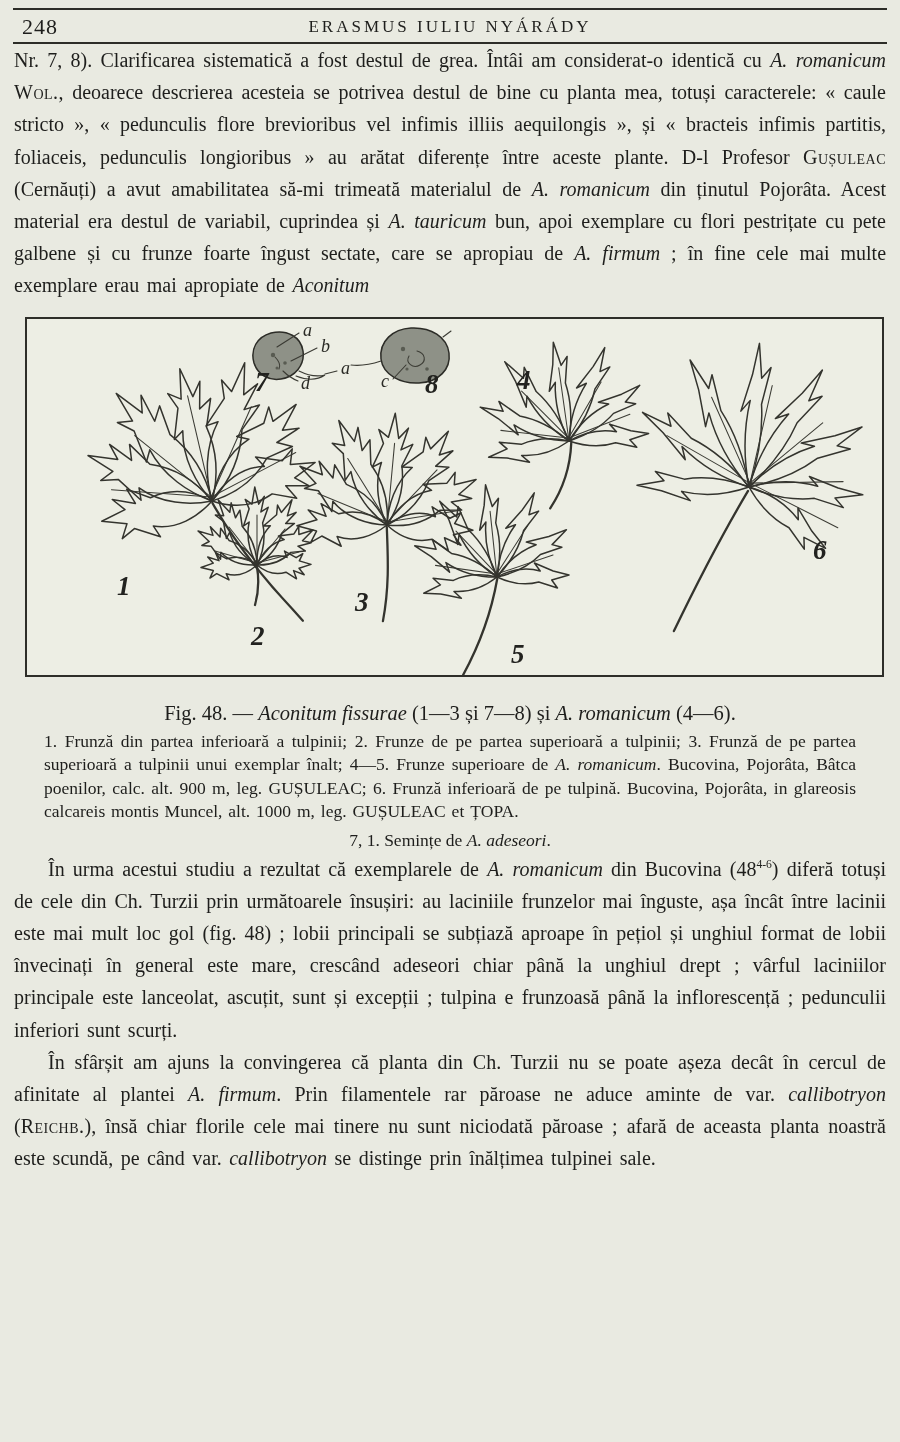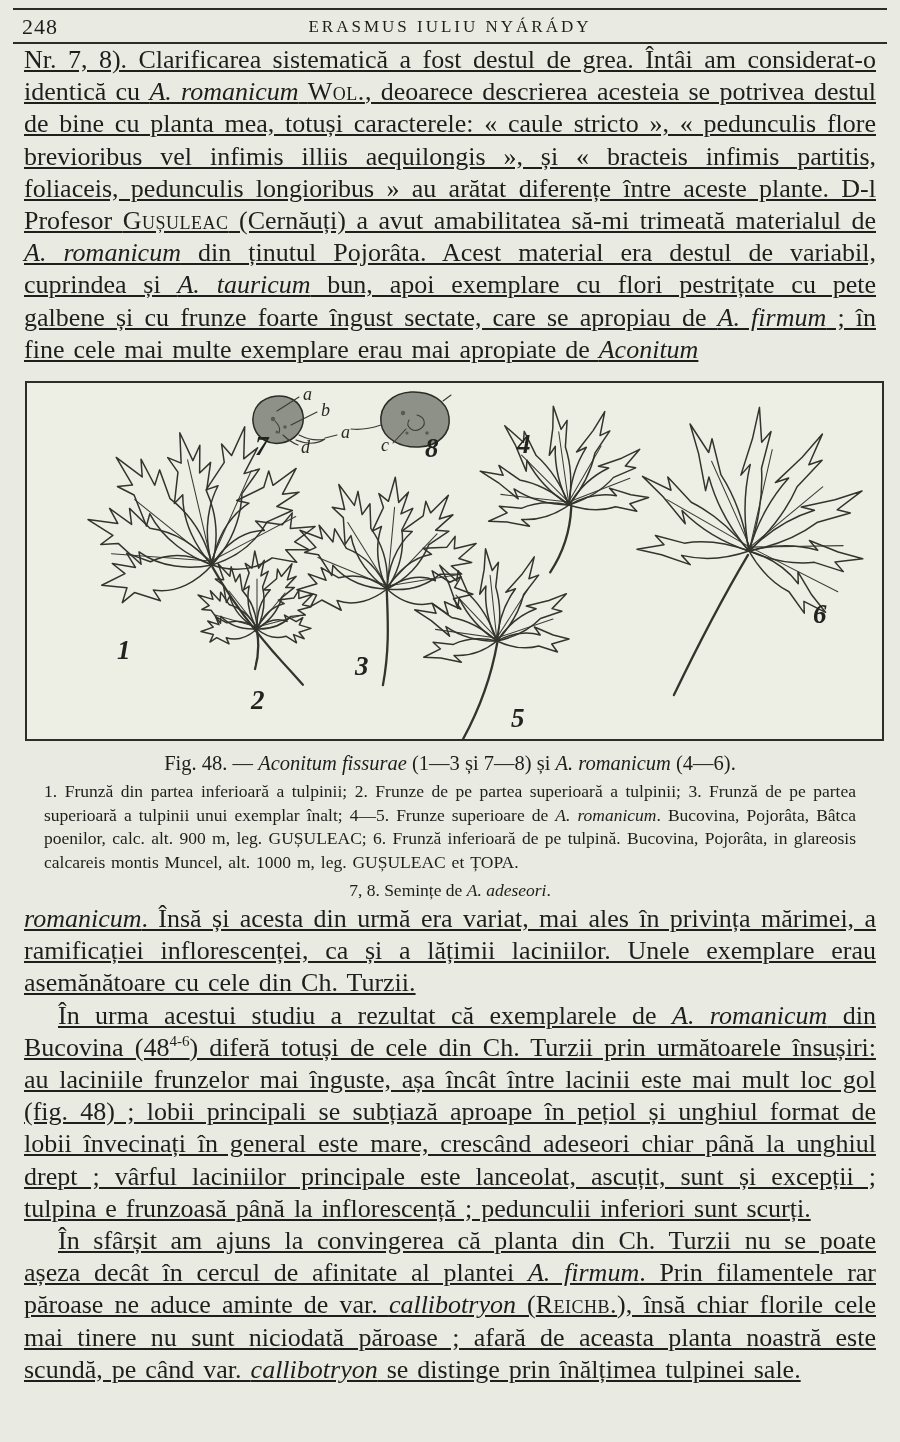--- a/index.html
+++ b/index.html
@@ -5,40 +5,40 @@
   html,body { margin:0; padding:0; }
   body { width:900px; height:1442px; background:#e9eae1; font-family:"Liberation Serif", serif; color:#1e1e1c; }
   .page { position:relative; width:900px; height:1442px; overflow:hidden; }
 
   .rule { height:2px; background:#2d2d28; margin:0 13px; }
   .rule-top { margin-top:8px; }
   .header-row { position:relative; height:32px; margin:0 13px; }
   .page-num { position:absolute; left:9px; top:4px; font-size:22px; letter-spacing:1px; }
   .header-title { position:absolute; left:0; right:0; top:7px; text-align:center; font-size:17px; letter-spacing:3px; }
 
-  .bodytext { margin:0 24px; font-size:26px; line-height:32.2px; text-align:justify; word-spacing:2.5px;text-decoration:underline; }
+  .bodytext { margin:0 14px; font-size:20px; line-height:32.2px; text-align:justify; word-spacing:2.5px; }
   .bodytext p { margin:0; }
   .p1 { margin-top:25px; }
   .indent { text-indent:34px; }
   .i { font-style:italic; }
   .sc { font-variant:small-caps; letter-spacing:.5px; }
   .sup { vertical-align:super; font-size:.58em; line-height:0; }
 
   .figure-frame { margin:15px 16px 0 25px; height:356px; border:2px solid #2e2e29; background:#edeee4; position:relative; overflow:hidden; }
   .figsvg { display:block; }
   .figsvg use { fill:none; stroke:#34342e; stroke-width:1.5; stroke-linejoin:round; stroke-linecap:round; }
   .vein { fill:none; stroke:#3c3c35; stroke-width:1.05; stroke-linecap:round; }
   .stem { fill:none; stroke:#34342e; stroke-width:2.3; stroke-linecap:round; }
   .thinline { fill:none; stroke:#3a3a33; stroke-width:1.1; stroke-linecap:round; }
   .seedbody { fill:#8e9187; stroke:#2c2c27; stroke-width:1.5; }
   .speck { fill:#474940; opacity:.75; }
   .fignum { font-family:"Liberation Serif", serif; font-size:27px; font-style:italic; font-weight:bold; fill:#22221f; }
   .figletter { font-family:"Liberation Serif", serif; font-size:18px; font-style:italic; fill:#2a2a25; }
 
-  .caption-title { margin-top:11px; text-align:center; font-size:20.5px; }
+  .caption-title { margin-top:25px; text-align:center; font-size:20.5px; }
   .legend { margin:5px 44px 5px; font-size:17.5px; line-height:23.6px; text-align:justify; word-spacing:1.5px; }
   .legend-last { margin-top:1px; text-align:center; font-size:17.5px; line-height:23.6px; }
   .p-after-fig { margin-top:19px; }
 </style>
 </head>
 <body>
 
 <div class="page">
 
   <div class="rule rule-top"></div>
@@ -169,21 +169,20 @@
       <text class="fignum" x="490" y="70">4</text>
       <text class="fignum" x="484" y="344">5</text>
       <text class="fignum" x="786" y="240">6</text>
       <text class="fignum" x="228" y="72">7</text>
       <text class="fignum" x="398" y="74">8</text>
     </svg>
   </div>
 
   <div class="caption-title"><span>Fig. 48. — </span><span class="i">Aconitum fissurae</span><span> (1—3 și 7—8) și </span><span class="i">A. romanicum</span><span> (4—6).</span></div>
   <div class="legend"><span>1. Frunză din partea inferioară a tulpinii; 2. Frunze de pe partea superioară a tulpinii; 3. Frunză de pe partea superioară a tulpinii unui exemplar înalt; 4—5. Frunze superioare de </span><span class="i">A. romanicum</span><span>. Bucovina, Pojorâta, Bâtca poenilor, calc. alt. 900 m, leg. GUȘULEAC; 6. Frunză inferioară de pe tulpină. Bucovina, Pojorâta, in glareosis calcareis montis Muncel, alt. 1000 m, leg. GUȘULEAC et ȚOPA.</span></div>
-  <div class="legend-last"><span>7, 8. Semințe de </span><span class="i">A. adeseori</span><span>.</span></div>
+  <div class="legend-last"><span>7, 1. Semințe de </span><span class="i">A. adeseori</span><span>.</span></div>
 
   <div class="bodytext">
-    <p class="p-after-fig"><span class="i">romanicum</span><span>. Însă și acesta din urmă era variat, mai ales în privința mărimei, a ramificației inflorescenței, ca și a lățimii laciniilor. Unele exemplare erau asemănătoare cu cele din Ch. Turzii.</span></p>
     <p class="indent"><span>În urma acestui studiu a rezultat că exemplarele de </span><span class="i">A. romanicum</span><span> din Bucovina (48</span><span class="sup">4-6</span><span>) diferă totuși de cele din Ch. Turzii prin următoarele însușiri: au laciniile frunzelor mai înguste, așa încât între lacinii este mai mult loc gol (fig. 48) ;  lobii principali se subțiază aproape în pețiol și unghiul format de lobii învecinați în general este mare, crescând adeseori chiar până la unghiul drept ;  vârful laciniilor principale este lanceolat, ascuțit, sunt și excepții ; tulpina e frunzoasă până la inflorescență ;  pedunculii inferiori sunt scurți.</span></p>
     <p class="indent"><span>În sfârșit am ajuns la convingerea că planta din Ch. Turzii nu se poate așeza decât în cercul de afinitate al plantei </span><span class="i">A. firmum</span><span>. Prin filamentele rar păroase ne aduce aminte de var. </span><span class="i">callibotryon</span><span> (</span><span class="sc">Reichb.</span><span>), însă chiar florile cele mai tinere nu sunt niciodată păroase ;  afară de aceasta planta noastră este scundă, pe când var. </span><span class="i">callibotryon</span><span> se distinge prin înălțimea tulpinei sale.</span></p>
   </div>
 
 </div>
 
 </body></html>

